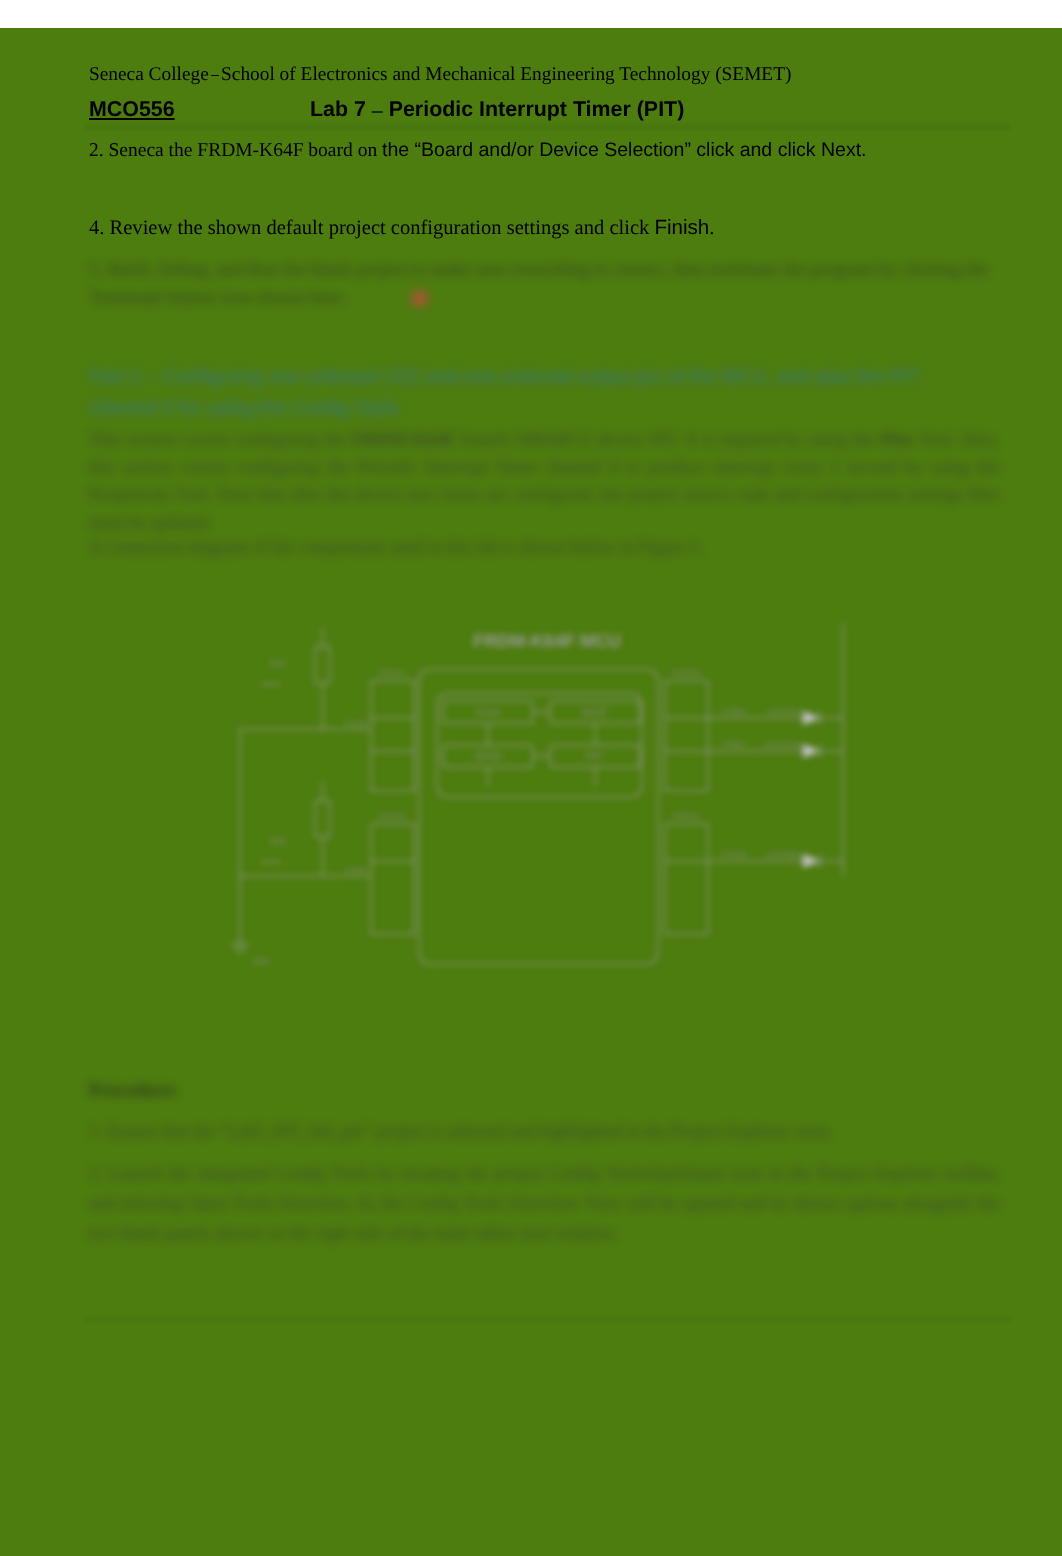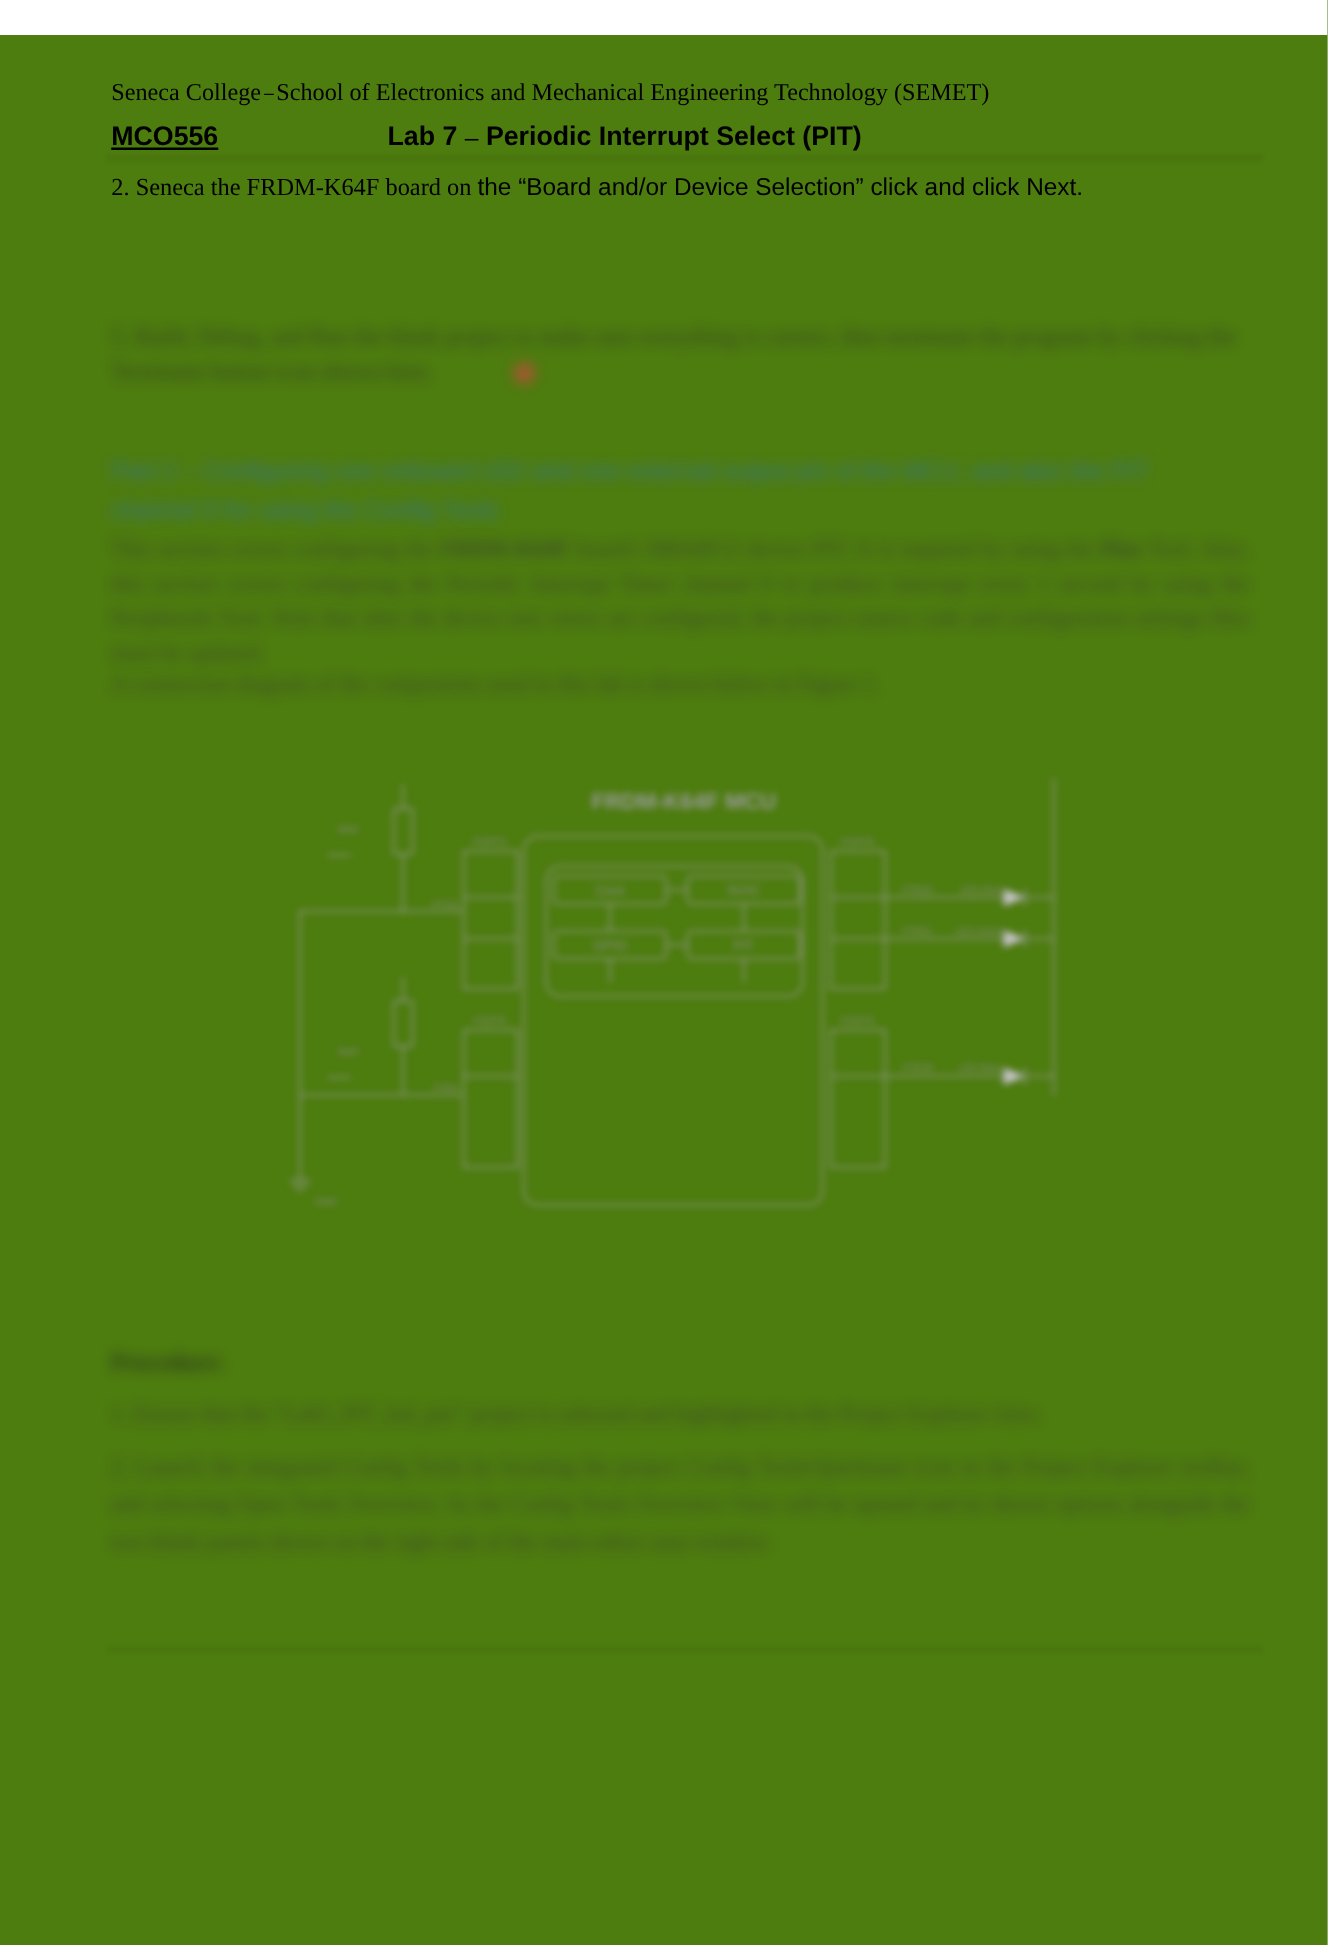--- a/index.html
+++ b/index.html
@@ -69,25 +69,26 @@
 <body>
 
 <div class="page">
 
   <div class="abs nowrap" id="institution-header">
     <span>Seneca College</span><span class="tight-dash">–</span><span>School of Electronics and Mechanical Engineering Technology (SEMET)</span>
   </div>
 
   <div class="abs nowrap" id="course-title-row">
     <span id="course-code">MCO556</span>
-    <span id="lab-title"><span>Lab 7 </span><span class="thin-dash">–</span><span> Periodic Interrupt Select (PIT)</span></span>
+    <span id="lab-title"><span>Lab 7 </span><span class="thin-dash">–</span><span> Periodic Interrupt Timer (PIT)</span></span>
   </div>
   <div class="hdr-rule"></div>
 
   <div class="step" id="step2"><span class="serif">2. </span><span class="serif">Seneca the FRDM-K64F board on </span><span class="sans">the “Board and/or Device Selection” click and click </span><span class="sans b">Next</span><span class="sans">.</span></div>
+  <div class="step" id="step4"><span class="serif">4. </span><span class="serif">Review the shown default project configuration settings and click </span><span class="sans b"> Finish</span><span class="serif">.</span></div>
 
   <div class="blur-hi" id="step5">
     <span>5. Build, Debug, and Run the blank project to make sure everything is correct, then terminate the program by clicking the Terminate button icon shown here.</span>
     <span style="display:inline-block;width:58px"></span><span class="reddot"></span>
   </div>
 
   <div class="blur-mid" id="part2-heading">
     <div>Part 2 – Configuring one onboard LED and one external output pin of the MCU, and also the PIT</div>
     <div>channel 0 for using the Config Tools</div>
   </div>

